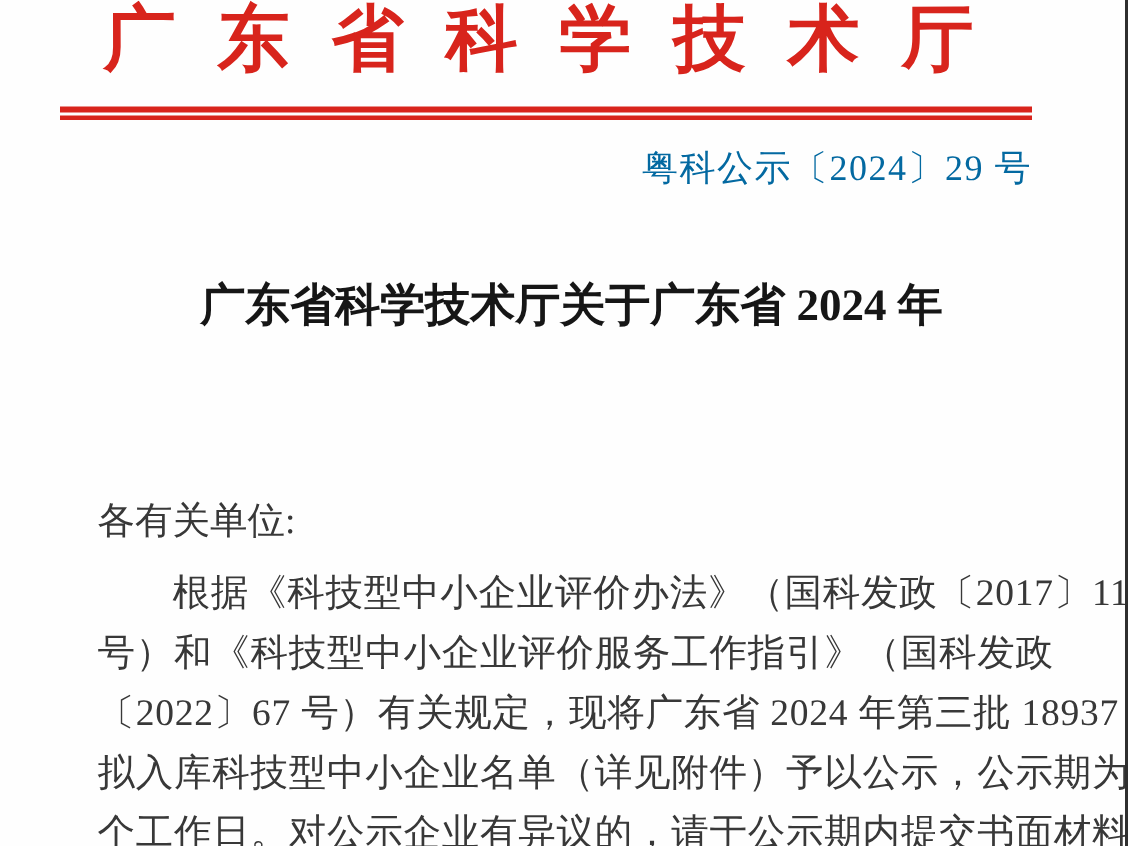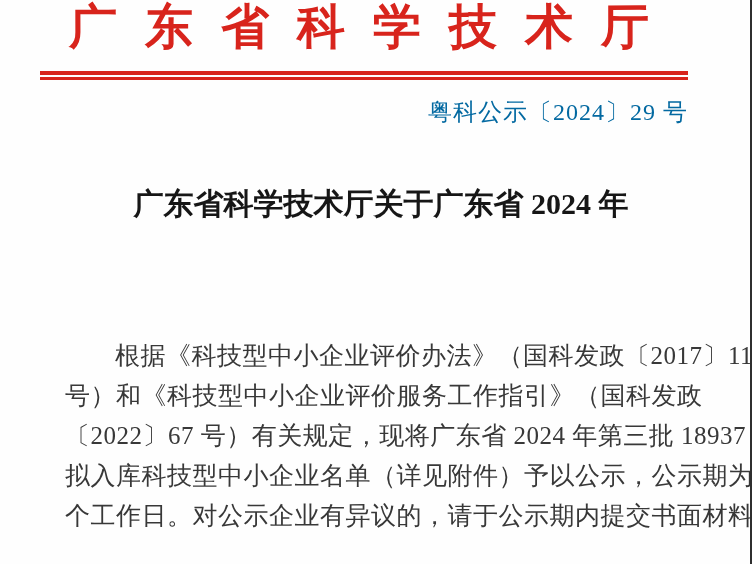--- a/index.html
+++ b/index.html
@@ -83,20 +83,21 @@
 
   <div class="masthead-rule"></div>
 
   <div class="doc-number">粤科公示〔2024〕29 号</div>
 
   <div class="doc-title">
     <div class="title-line">广东省科学技术厅关于广东省 2024 年</div>
   </div>
 
   <div class="body-text">
+    <div class="salutation">各有关单位:</div>
     <div class="paragraph">
       <div class="body-line first">根据《科技型中小企业评价办法》（国科发政〔2017〕115</div>
       <div class="body-line">号）和《科技型中小企业评价服务工作指引》（国科发政</div>
       <div class="body-line">〔2022〕67 号）有关规定，现将广东省 2024 年第三批 18937 家</div>
       <div class="body-line">拟入库科技型中小企业名单（详见附件）予以公示，公示期为 10</div>
       <div class="body-line">个工作日。对公示企业有异议的，请于公示期内提交书面材料，</div>
     </div>
   </div>
 
 </div>

